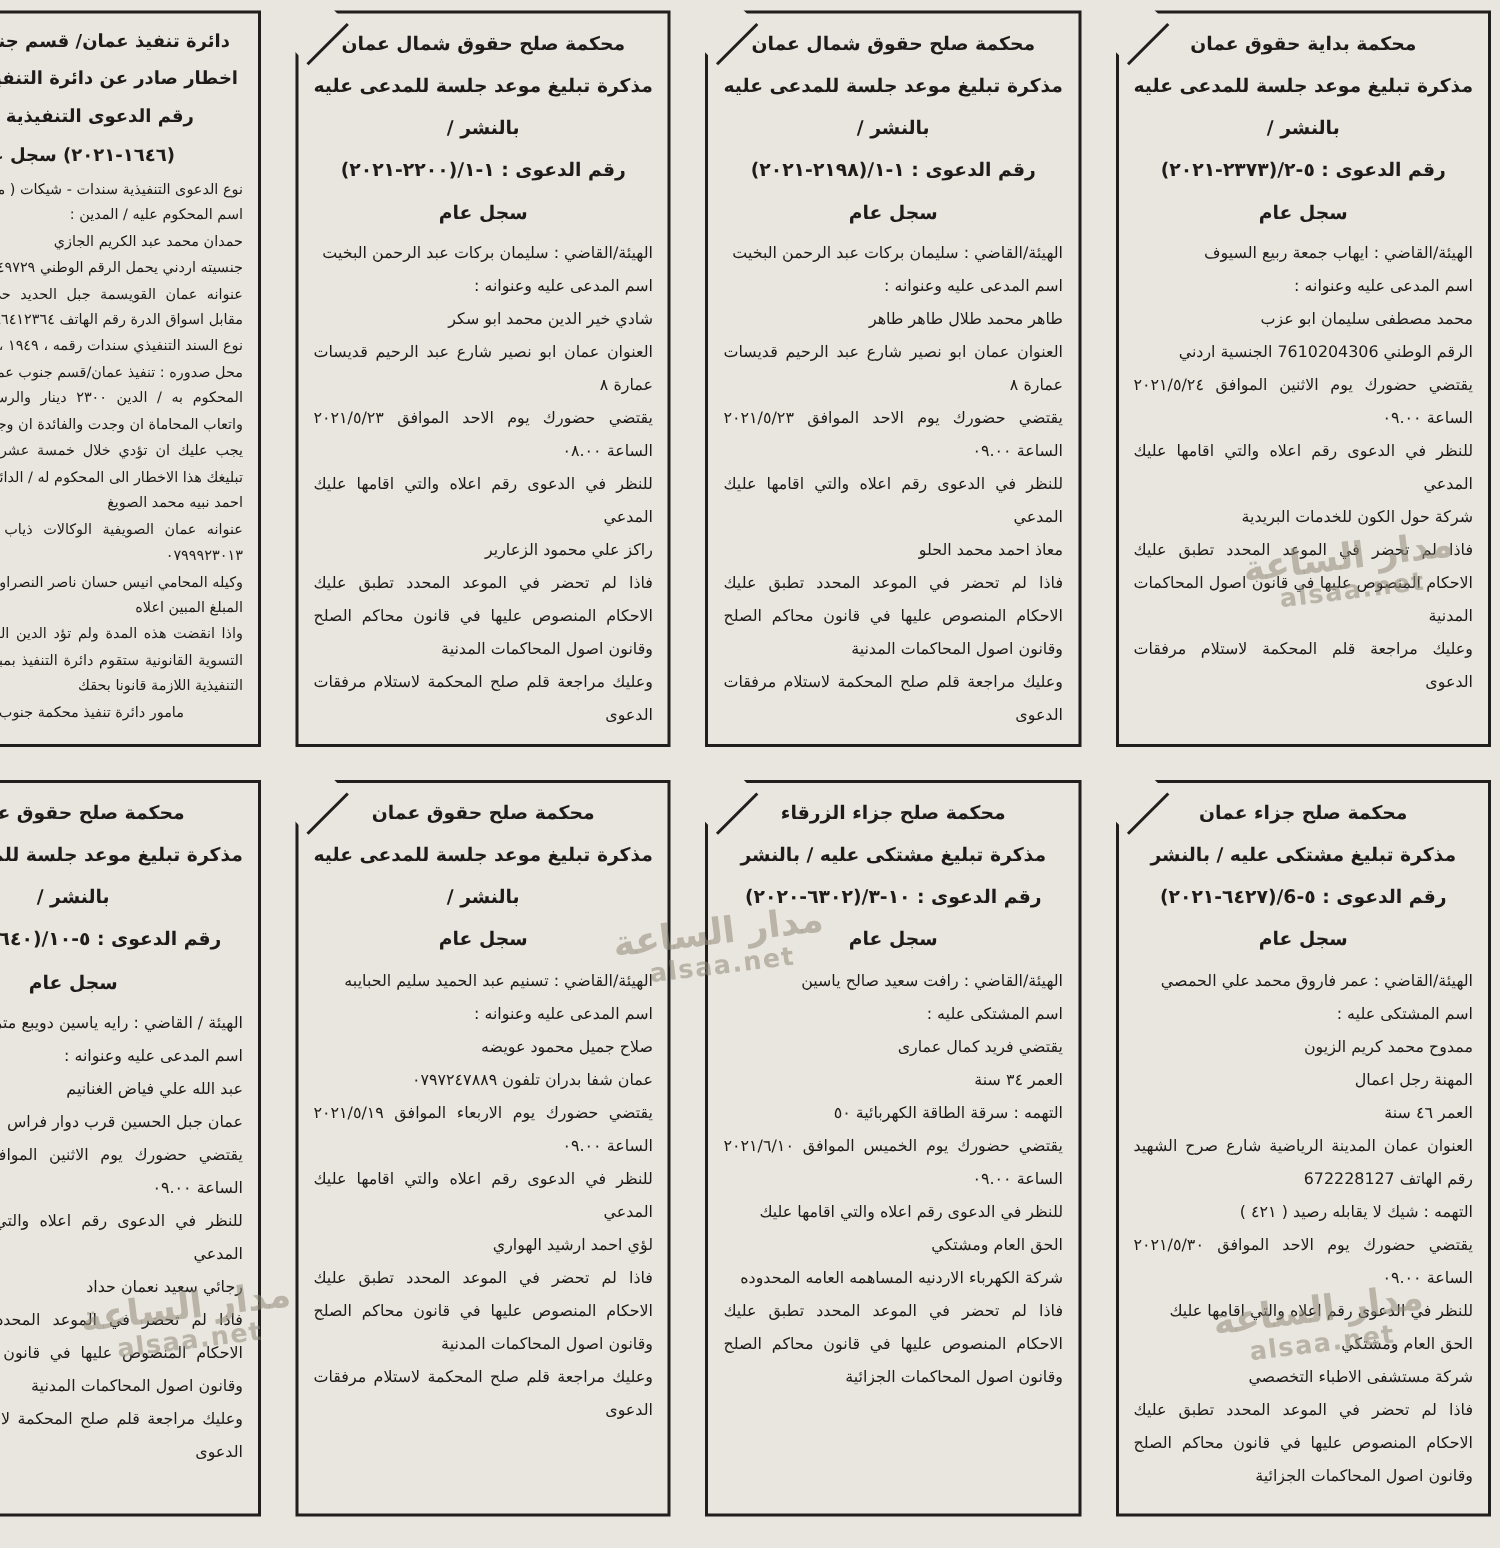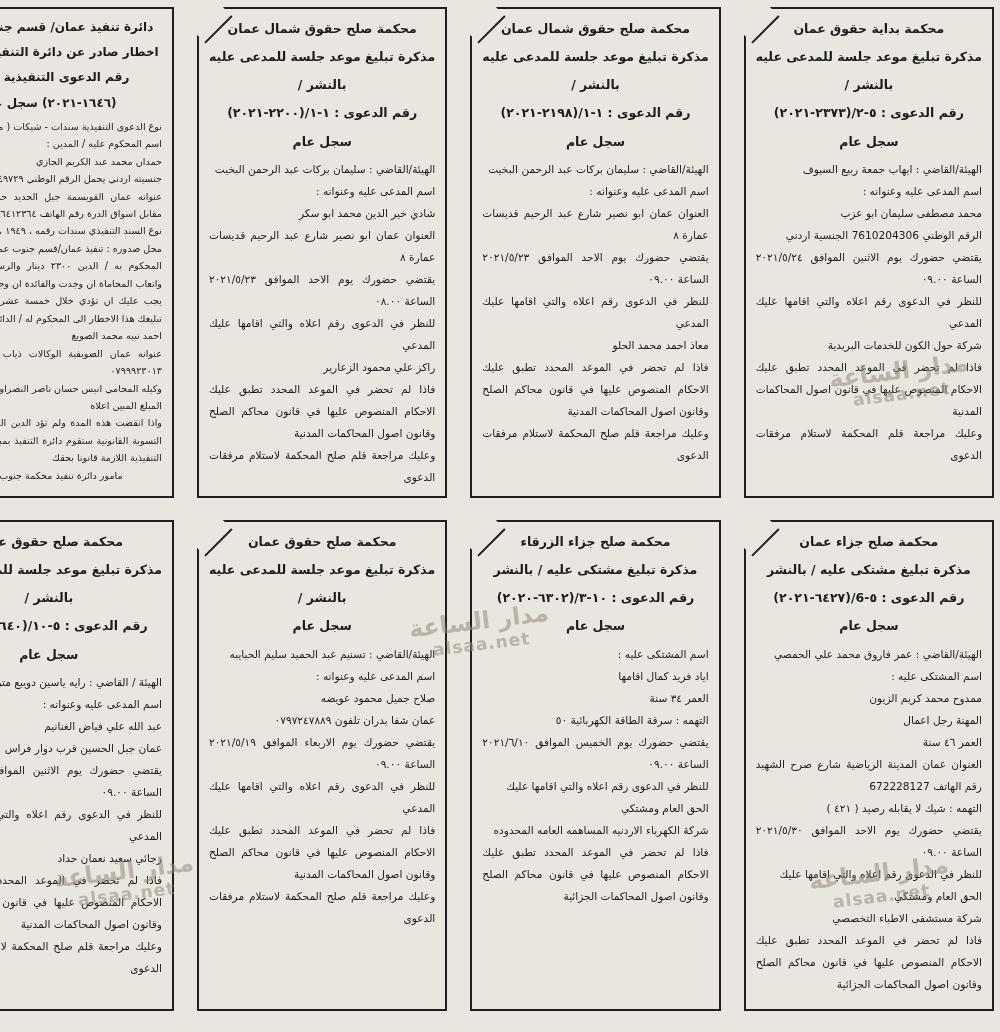--- a/index.html
+++ b/index.html
@@ -85,20 +85,21 @@
         <header class="notice-header">
             <div class="h-line">محكمة صلح حقوق شمال عمان</div>
             <div class="h-line">مذكرة تبليغ موعد جلسة للمدعى عليه</div>
             <div class="h-line ltr">/ بالنشر</div>
             <div class="h-line">رقم الدعوى : ١-١/(٢١٩٨-٢٠٢١)</div>
             <div class="h-line">سجل عام</div>
           </header>
         <div class="notice-body">
             <p class="">الهيئة/القاضي : سليمان بركات عبد الرحمن البخيت</p>
             <p class="">اسم المدعى عليه وعنوانه :</p>
+            <p class="">طاهر محمد طلال طاهر طاهر</p>
             <p class="">العنوان عمان ابو نصير شارع عبد الرحيم قديسات عمارة ٨</p>
             <p class="">يقتضي حضورك يوم الاحد الموافق ٢٠٢١/٥/٢٣ الساعة ٠٩.٠٠</p>
             <p class="">للنظر في الدعوى رقم اعلاه والتي اقامها عليك المدعي</p>
             <p class="">معاذ احمد محمد الحلو</p>
             <p class="">فاذا لم تحضر في الموعد المحدد تطبق عليك الاحكام المنصوص عليها في قانون محاكم الصلح وقانون اصول المحاكمات المدنية</p>
             <p class="">وعليك مراجعة قلم صلح المحكمة لاستلام مرفقات الدعوى</p>
           </div>
       </div>
     </article>
     <article class="notice">
@@ -180,22 +181,23 @@
     <article class="notice">
       <span class="corner"></span>
       <div class="notice-inner">
         <header class="notice-header">
             <div class="h-line">محكمة صلح جزاء الزرقاء</div>
             <div class="h-line">مذكرة تبليغ مشتكى عليه / بالنشر</div>
             <div class="h-line">رقم الدعوى : ١٠-٣/(٦٣٠٢-٢٠٢٠)</div>
             <div class="h-line">سجل عام</div>
           </header>
         <div class="notice-body">
+            <p class="">الهيئة/القاضي : رافت سعيد صالح ياسين</p>
             <p class="">اسم المشتكى عليه :</p>
-            <p class="">اياد فريد كمال اقامها</p>
+            <p class="">يقتضي فريد كمال عمارى</p>
             <p class="">العمر ٣٤ سنة</p>
             <p class="">التهمه : سرقة الطاقة الكهربائية ٥٠</p>
             <p class="">يقتضي حضورك يوم الخميس الموافق ٢٠٢١/٦/١٠ الساعة ٠٩.٠٠</p>
             <p class="">للنظر في الدعوى رقم اعلاه والتي اقامها عليك</p>
             <p class="">الحق العام ومشتكي</p>
             <p class="">شركة الكهرباء الاردنيه المساهمه العامه المحدوده</p>
             <p class="">فاذا لم تحضر في الموعد المحدد تطبق عليك الاحكام المنصوص عليها في قانون محاكم الصلح وقانون اصول المحاكمات الجزائية</p>
           </div>
       </div>
     </article>
@@ -208,20 +210,21 @@
             <div class="h-line ltr">/ بالنشر</div>
             <div class="h-line">سجل عام</div>
           </header>
         <div class="notice-body">
             <p class="">الهيئة/القاضي : تسنيم عبد الحميد سليم الحبايبه</p>
             <p class="">اسم المدعى عليه وعنوانه :</p>
             <p class="">صلاح جميل محمود عويضه</p>
             <p class="">عمان شفا بدران تلفون ٠٧٩٧٢٤٧٨٨٩</p>
             <p class="">يقتضي حضورك يوم الاربعاء الموافق ٢٠٢١/٥/١٩ الساعة ٠٩.٠٠</p>
             <p class="">للنظر في الدعوى رقم اعلاه والتي اقامها عليك المدعي</p>
+            <p class="">لؤي احمد ارشيد الهواري</p>
             <p class="">فاذا لم تحضر في الموعد المحدد تطبق عليك الاحكام المنصوص عليها في قانون محاكم الصلح وقانون اصول المحاكمات المدنية</p>
             <p class="">وعليك مراجعة قلم صلح المحكمة لاستلام مرفقات الدعوى</p>
           </div>
       </div>
     </article>
     <article class="notice">
 
       <div class="notice-inner">
         <header class="notice-header">
             <div class="h-line">محكمة صلح حقوق عمان</div>

